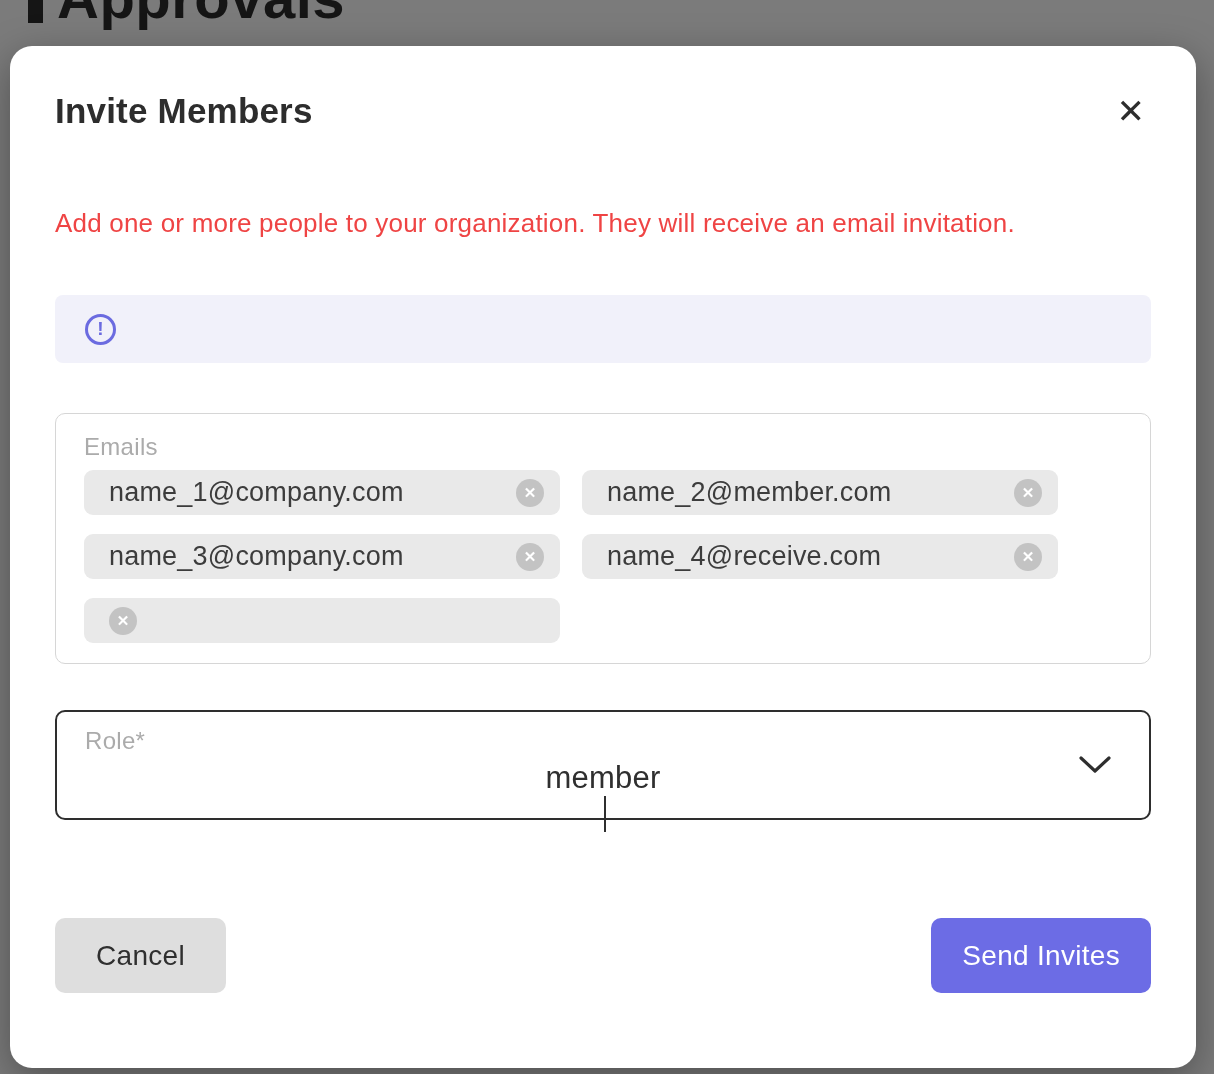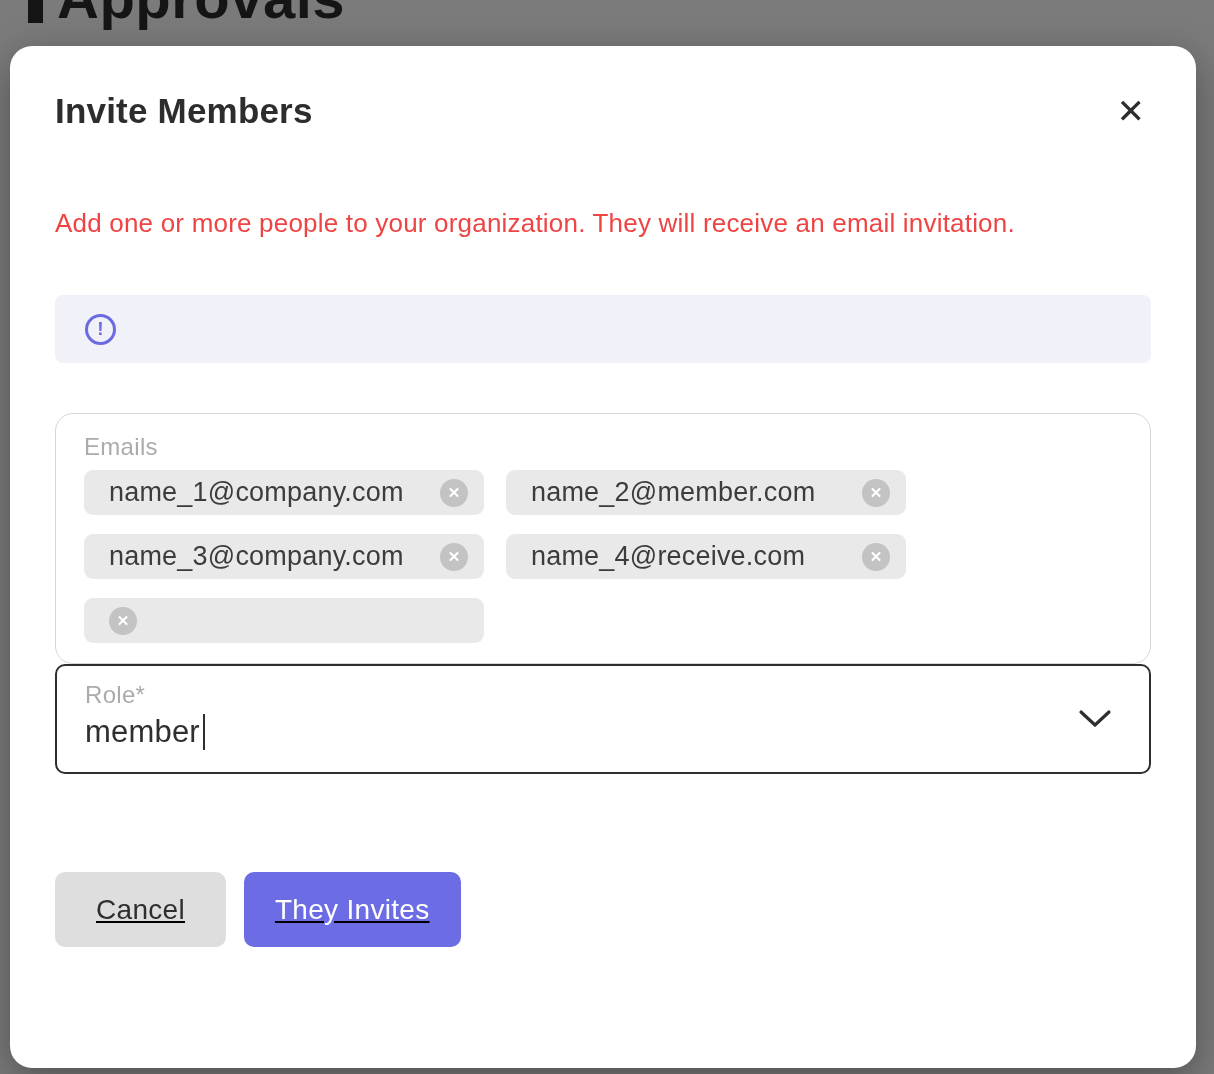--- a/index.html
+++ b/index.html
@@ -88,35 +88,35 @@
   .info-text {
     margin-left: 31px;
     font-size: 26px; color: #2f2f2f; letter-spacing: 0.2px;
   }
 
   
   .emails-box {
     margin-top: 50px;
     min-height: 246px;
     border: 1px solid #d6d6d6;
-    border-radius: 18px;
+    border-radius: 10px;
     padding: 18px 28px 20px 28px;
     cursor: text;
   }
   .field-label {
     font-size: 24px; color: #ababab; letter-spacing: 0.3px;
     line-height: 30px;
   }
   .chips {
     margin-top: 8px;
     display: flex; flex-wrap: wrap;
     gap: 19px 22px;
   }
   .chip {
-    width: 400px; height: 45px;
+    width: 476px; height: 45px;
     background: #e9e9e9;
     border-radius: 9px;
     display: flex; align-items: center; justify-content: space-between;
     padding: 0 16px 0 25px;
     flex: 0 0 auto;
   }
   .chip-text {
     font-size: 27px; color: #3c3c3c; letter-spacing: 0.2px;
     white-space: nowrap; overflow: hidden;
   }
@@ -126,30 +126,31 @@
     background: #c3c3c3; color: #ffffff;
     font-size: 15px; font-weight: 700; line-height: 28px;
     display: flex; align-items: center; justify-content: center;
     cursor: pointer; flex: 0 0 auto;
     font-family: "Liberation Sans", sans-serif;
     padding: 0;
   }
 
   
   .role-box {
+    margin-top: 46px;
     height: 110px;
     border: 2px solid #2e2e2e;
     border-radius: 10px;
     padding: 14px 28px 0 28px;
     position: relative;
     cursor: text;
   }
   .role-value-row {
     margin-top: 4px;
-    display: flex; align-items: center;
+    display: flex; align-items: center; flex-direction: column;
   }
   .role-value {
     font-size: 31px; color: #2f2f2f; letter-spacing: 0.2px;
   }
   .caret {
     display: inline-block;
     width: 2px; height: 36px;
     background: #2f2f2f;
     margin-left: 3px;
     animation: blink 1.1s steps(1) infinite;
@@ -157,21 +158,21 @@
   @keyframes blink { 0%,55% {opacity:1;} 56%,100% {opacity:0;} }
   .chevron {
     position: absolute;
     right: 36px; top: 42px;
     cursor: pointer;
   }
 
   
   .actions {
     margin-top: 98px;
-    display: flex; justify-content: flex-start; gap: 18px; text-decoration: underline;
+    display: flex; justify-content: space-between; gap: 18px;
   }
   .btn {
     height: 75px;
     border: none; border-radius: 10px;
     font-size: 28px; letter-spacing: 0.3px;
     font-family: "Liberation Sans", sans-serif;
     cursor: pointer;
     display: flex; align-items: center; justify-content: center;
   }
   .btn-cancel {
@@ -245,16 +246,16 @@
       <span class="role-value">member</span>
       <span class="caret"></span>
     </div>
     <svg class="chevron" width="36" height="22" viewBox="0 0 36 22">
       <polyline points="4,4 18,17 32,4" fill="none" stroke="#2e2e2e" stroke-width="3.2" stroke-linecap="round" stroke-linejoin="round"></polyline>
     </svg>
   </div>
 
   <div class="actions">
     <button class="btn btn-cancel">Cancel</button>
-    <button class="btn btn-send">They Invites</button>
+    <button class="btn btn-send">Send Invites</button>
   </div>
 
 </div>
 
 </body></html>

